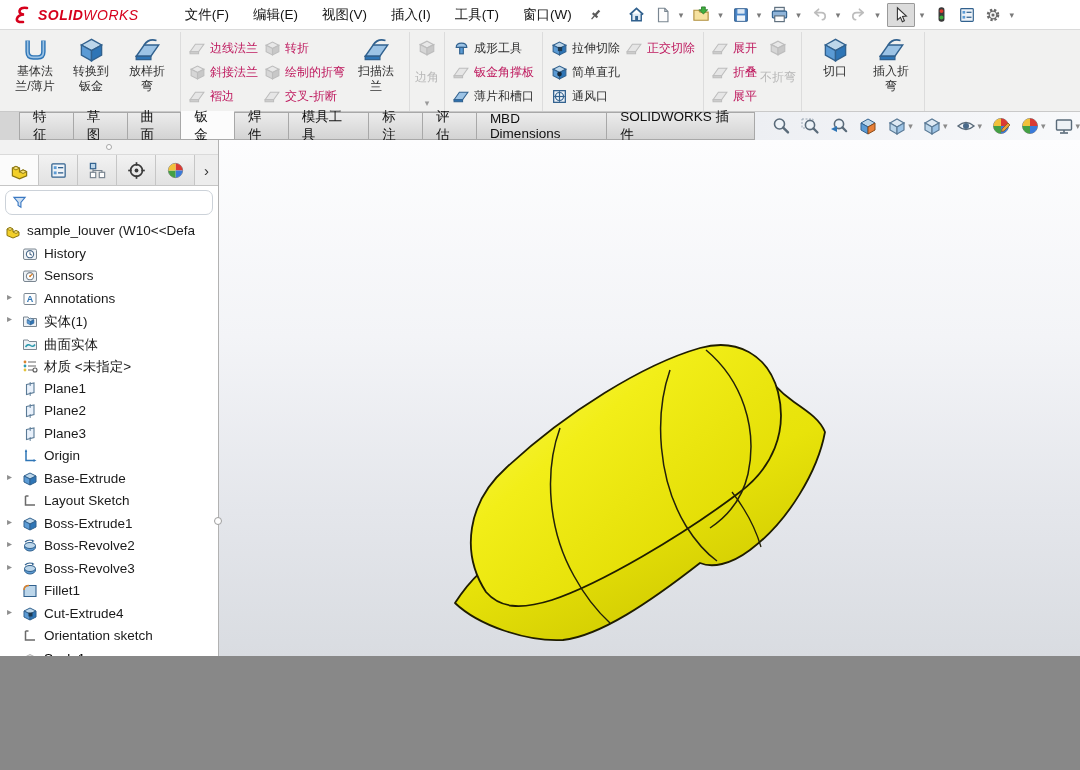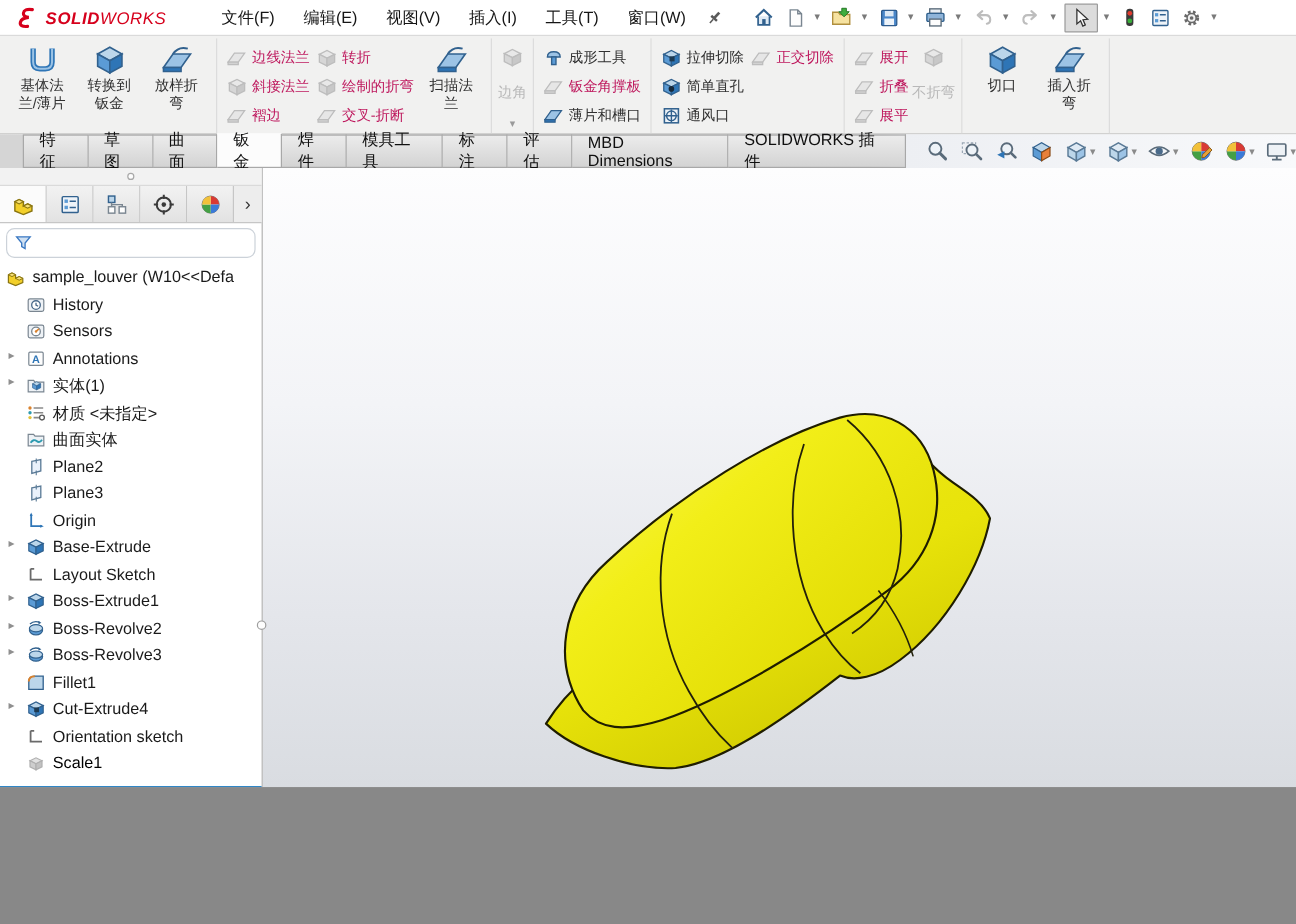--- a/index.html
+++ b/index.html
@@ -796,30 +796,37 @@
         <div class="trow child">
           <span class="arr">▸</span>
           <svg class="ic16">
               <use href="#s-bodies"></use>
             </svg>
           <span>实体(1)</span>
         </div>
         <div class="trow child">
           <span class="arr"></span>
             <svg class="ic16">
+              <use href="#s-surf"></use>
+            </svg>
+          <span>曲面实体</span>
+        </div>
+        <div class="trow child">
+          <span class="arr"></span>
+            <svg class="ic16">
               <use href="#s-mat"></use>
             </svg>
           <span>材质 &lt;未指定&gt;</span>
         </div>
         <div class="trow child">
           <span class="arr"></span>
             <svg class="ic16">
-              <use href="#s-surf"></use>
-            </svg>
-          <span>曲面实体</span>
+              <use href="#s-plane"></use>
+            </svg>
+          <span>Plane1</span>
         </div>
         <div class="trow child">
           <span class="arr"></span>
             <svg class="ic16">
               <use href="#s-plane"></use>
             </svg>
           <span>Plane2</span>
         </div>
         <div class="trow child">
           <span class="arr"></span>

